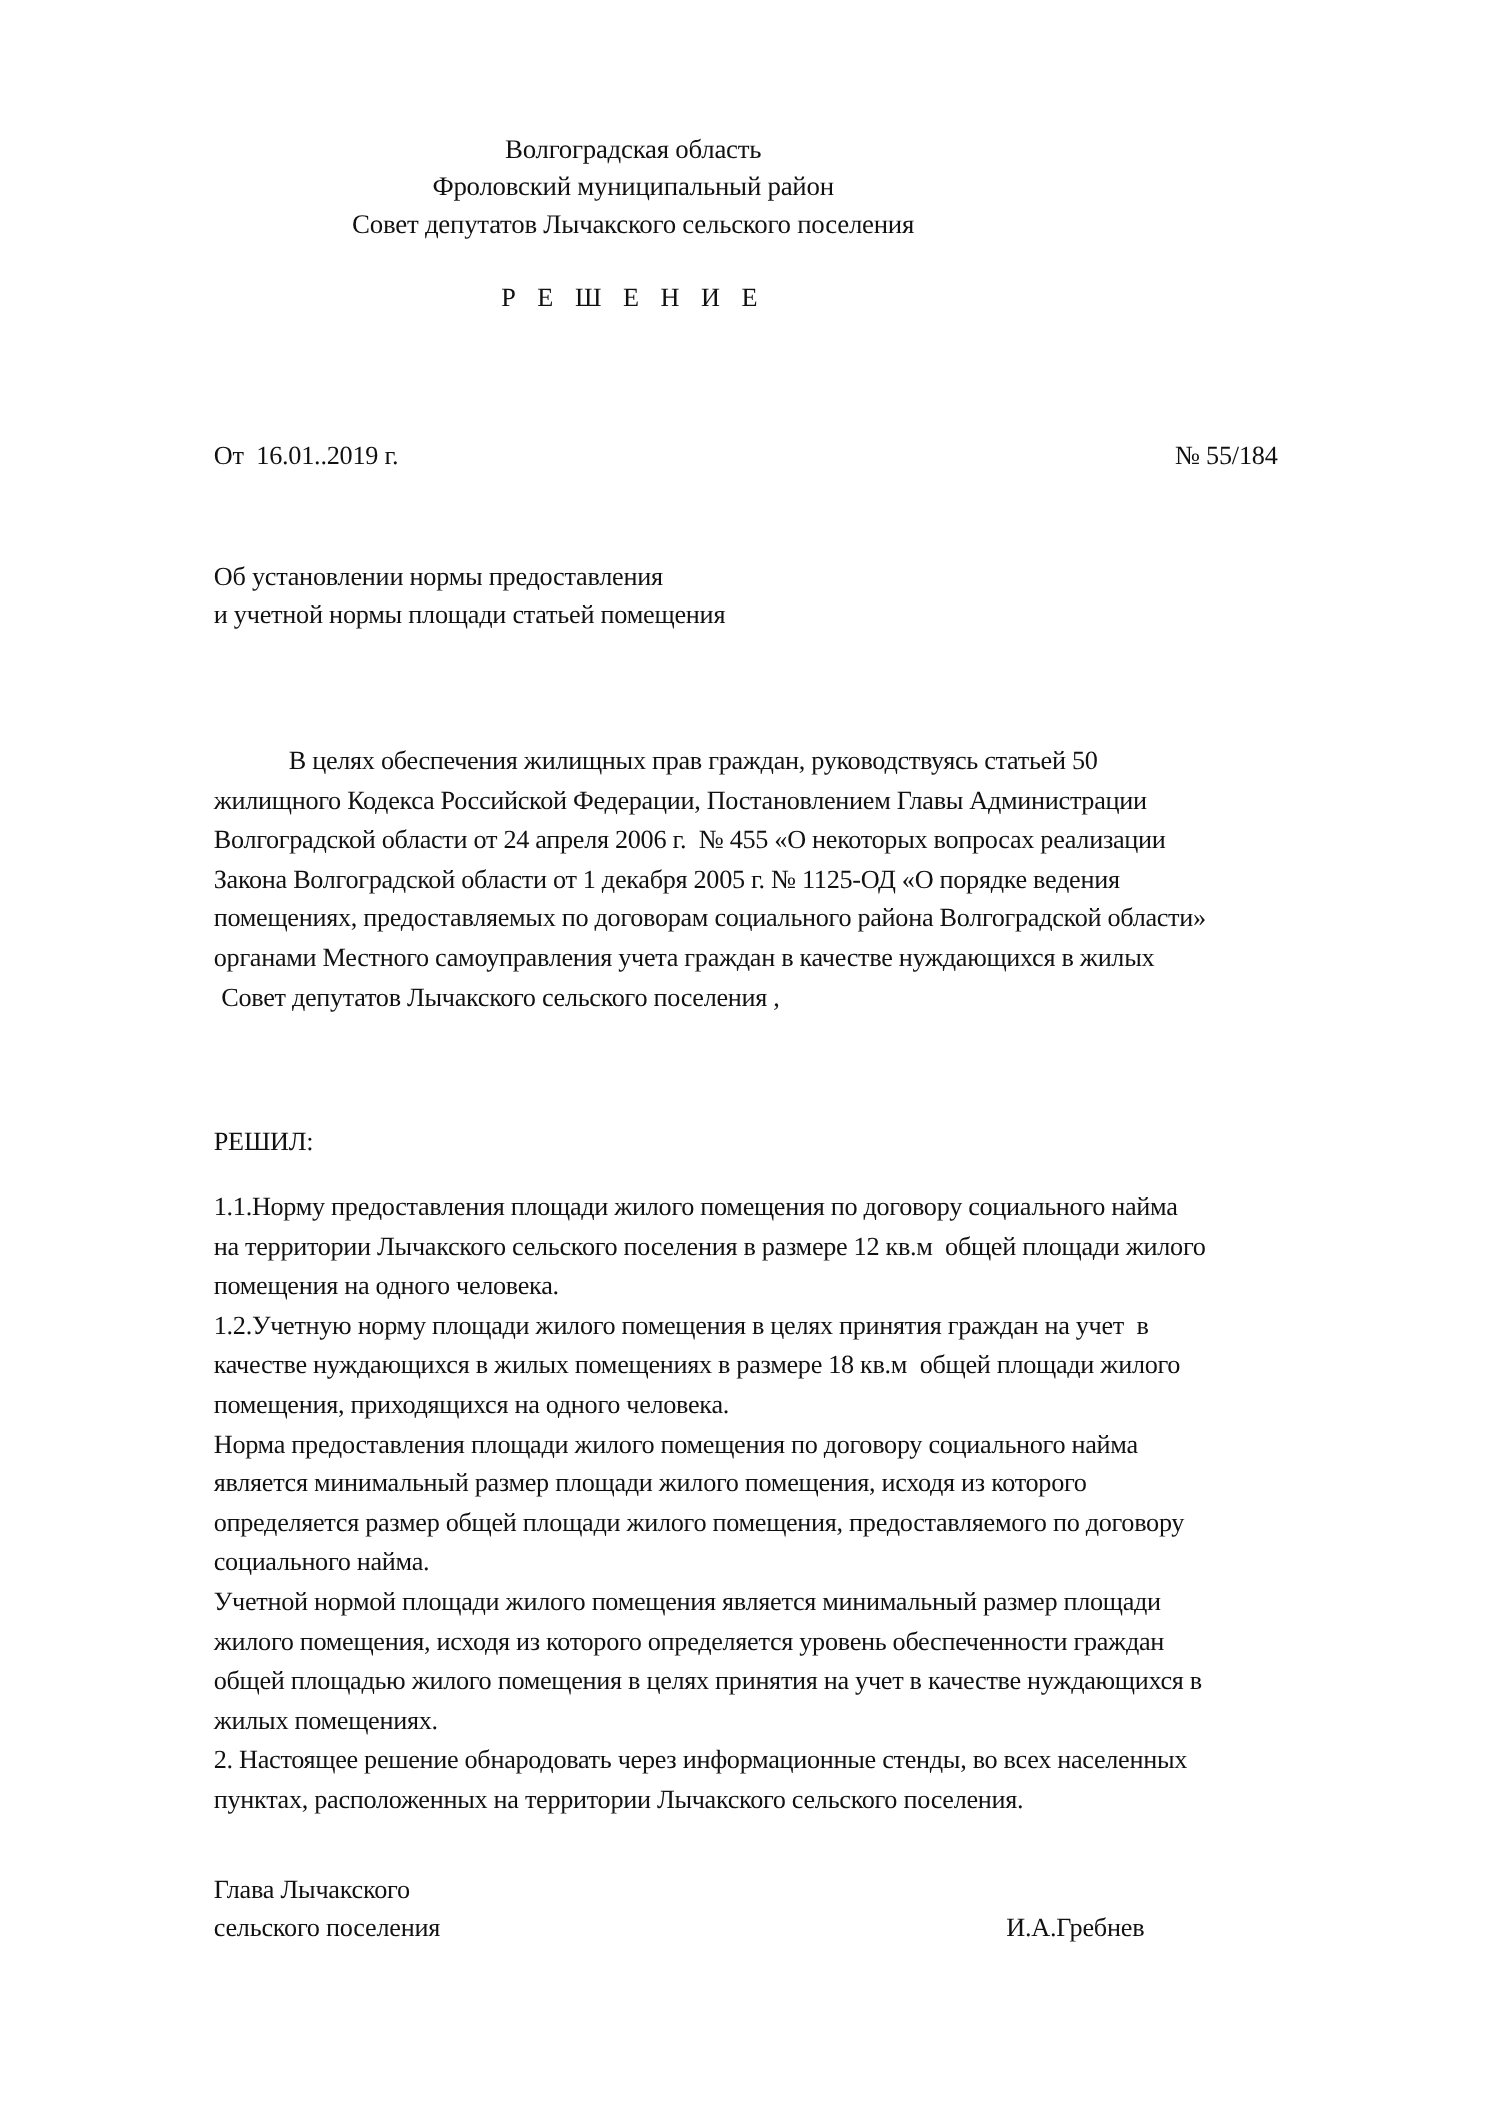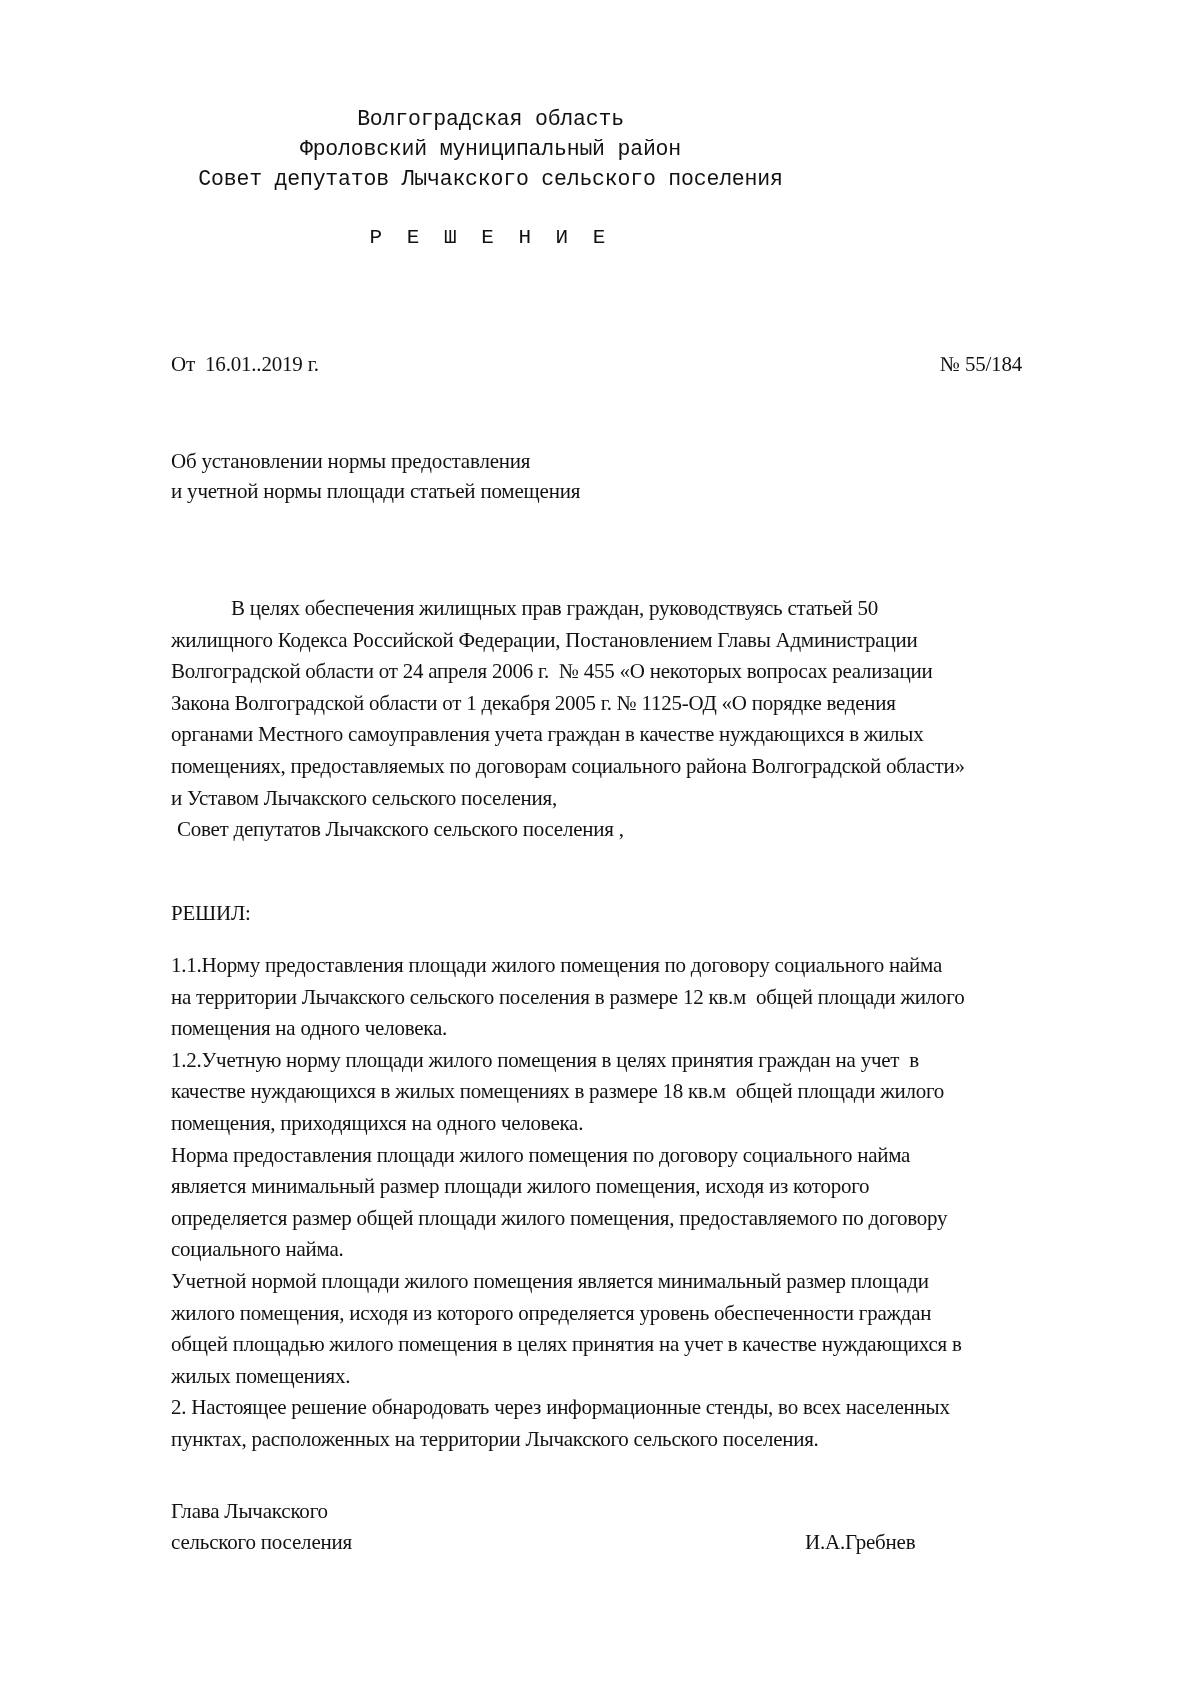--- a/index.html
+++ b/index.html
@@ -27,22 +27,21 @@
       position: absolute;
       white-space: pre;
       line-height: 30px;
       font-size: 21px;
       letter-spacing: -0.2px;
     }
     .center {
       left: 0;
       width: 981px;
       text-align: center;
-      padding-left: 0;
-      font-family: Liberation Mono, monospace;
+      padding-left: 16px;
     }
     .header-line { font-size: 21.5px; }
     .title {
       letter-spacing: 6px;
     }
     .body-text {
       position: absolute;
       left: 171px;
       width: 960px;
       margin-top: 28px;
@@ -73,23 +72,22 @@
   <div class="line" style="top:349px; left:940px;">№ 55/184</div>
 
   <div class="line" style="top:446px; left:171px;">Об установлении нормы предоставления</div>
   <div class="line" style="top:476px; left:171px;">и учетной нормы площади статьей помещения</div>
 
   <div class="body-text" style="top:565px;">
     <span class="row indent">В целях обеспечения жилищных прав граждан, руководствуясь статьей 50</span>
     <span class="row">жилищного Кодекса Российской Федерации, Постановлением Главы Администрации</span>
     <span class="row">Волгоградской области от 24 апреля 2006 г.  № 455 «О некоторых вопросах реализации</span>
     <span class="row">Закона Волгоградской области от 1 декабря 2005 г. № 1125-ОД «О порядке ведения</span>
+    <span class="row">помещениях, предоставляемых по договорам социального района Волгоградской области»</span>
     <span class="row">органами Местного самоуправления учета граждан в качестве нуждающихся в жилых</span>
-    <span class="row">помещениях, предоставляемых по договорам социального района Волгоградской области»</span>
-    <span class="row">и Уставом Лычакского сельского поселения,</span>
     <span class="row slight-indent">Совет депутатов Лычакского сельского поселения ,</span>
   </div>
 
   <div class="line" style="top:862px; left:171px;margin-top:36px;">РЕШИЛ:</div>
 
   <div class="body-text" style="top:922px;">
     <span class="row">1.1.Норму предоставления площади жилого помещения по договору социального найма</span>
     <span class="row">на территории Лычакского сельского поселения в размере 12 кв.м  общей площади жилого</span>
     <span class="row">помещения на одного человека.</span>
     <span class="row">1.2.Учетную норму площади жилого помещения в целях принятия граждан на учет  в</span>

